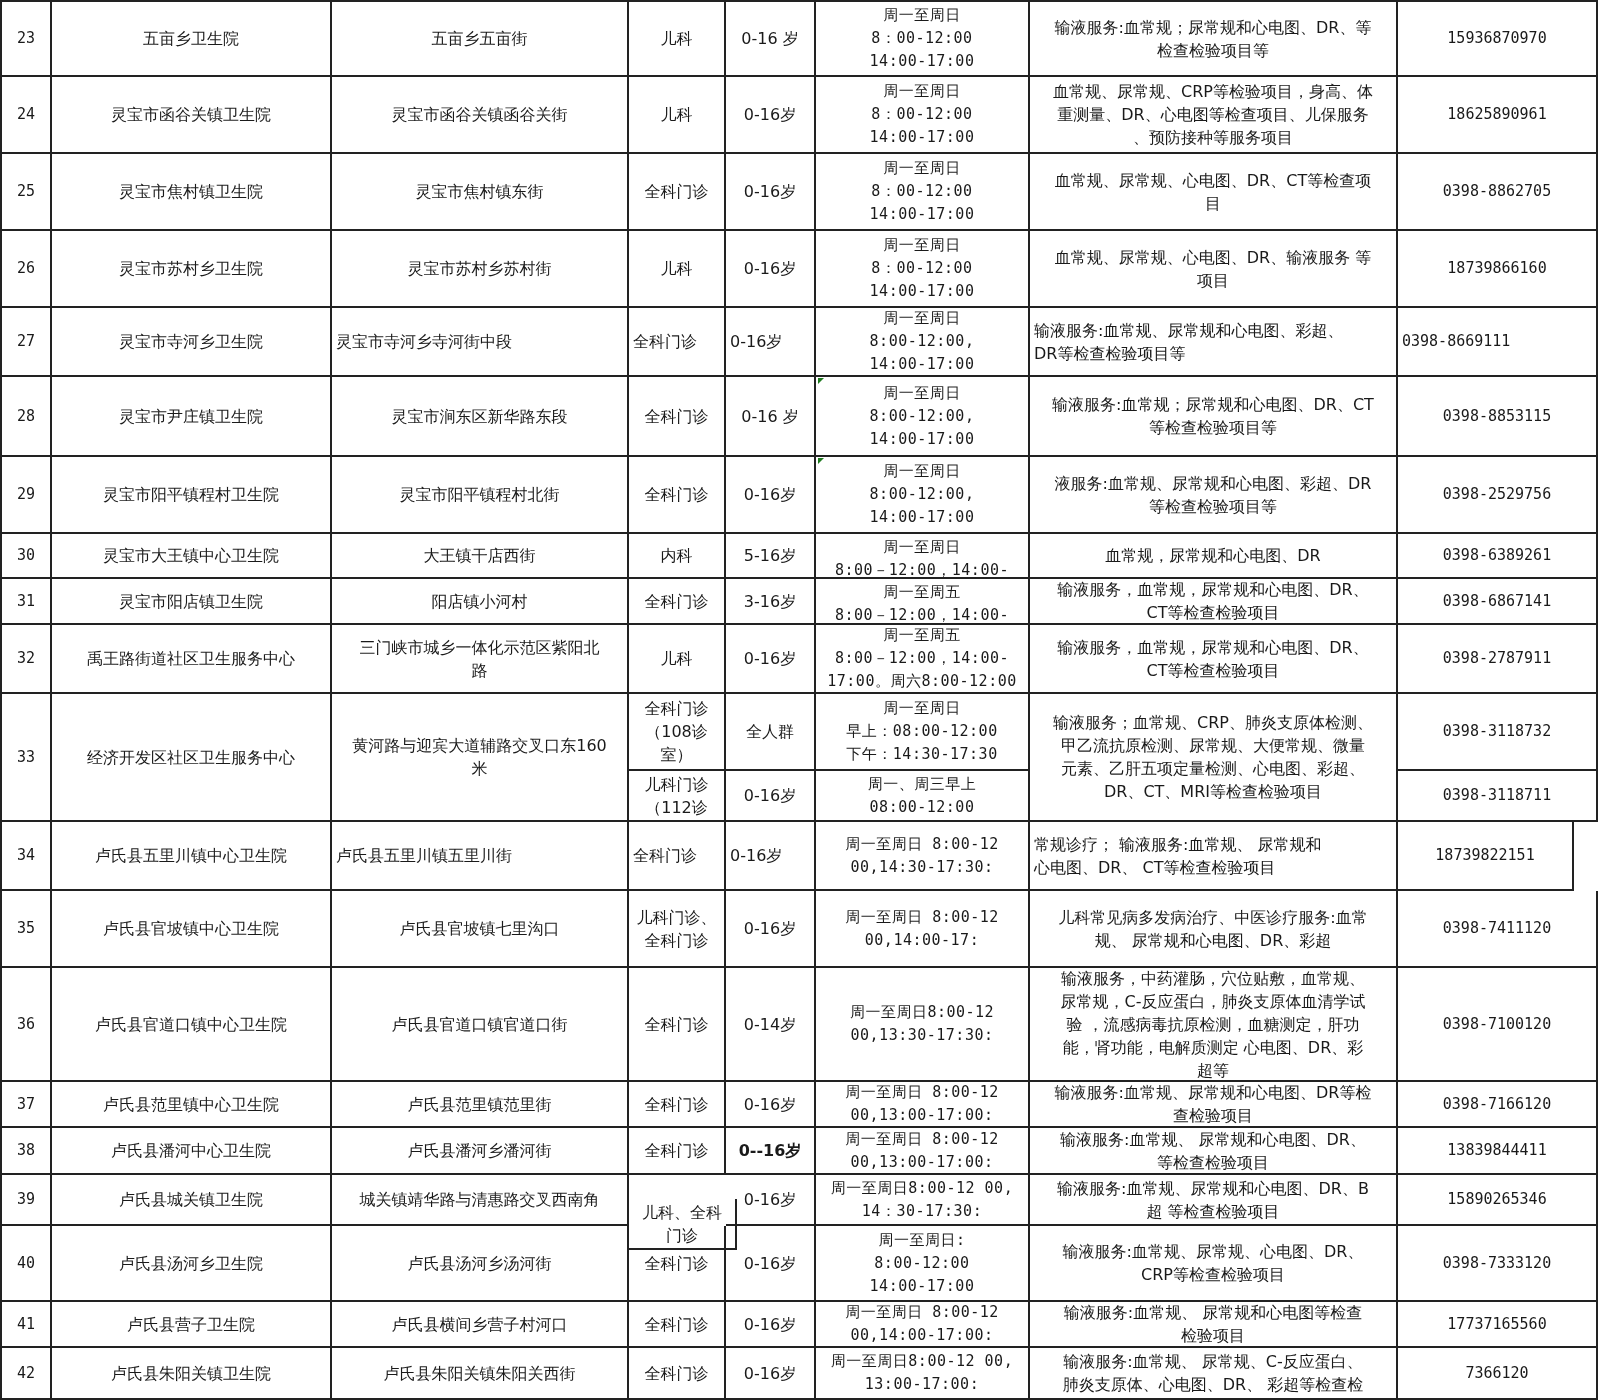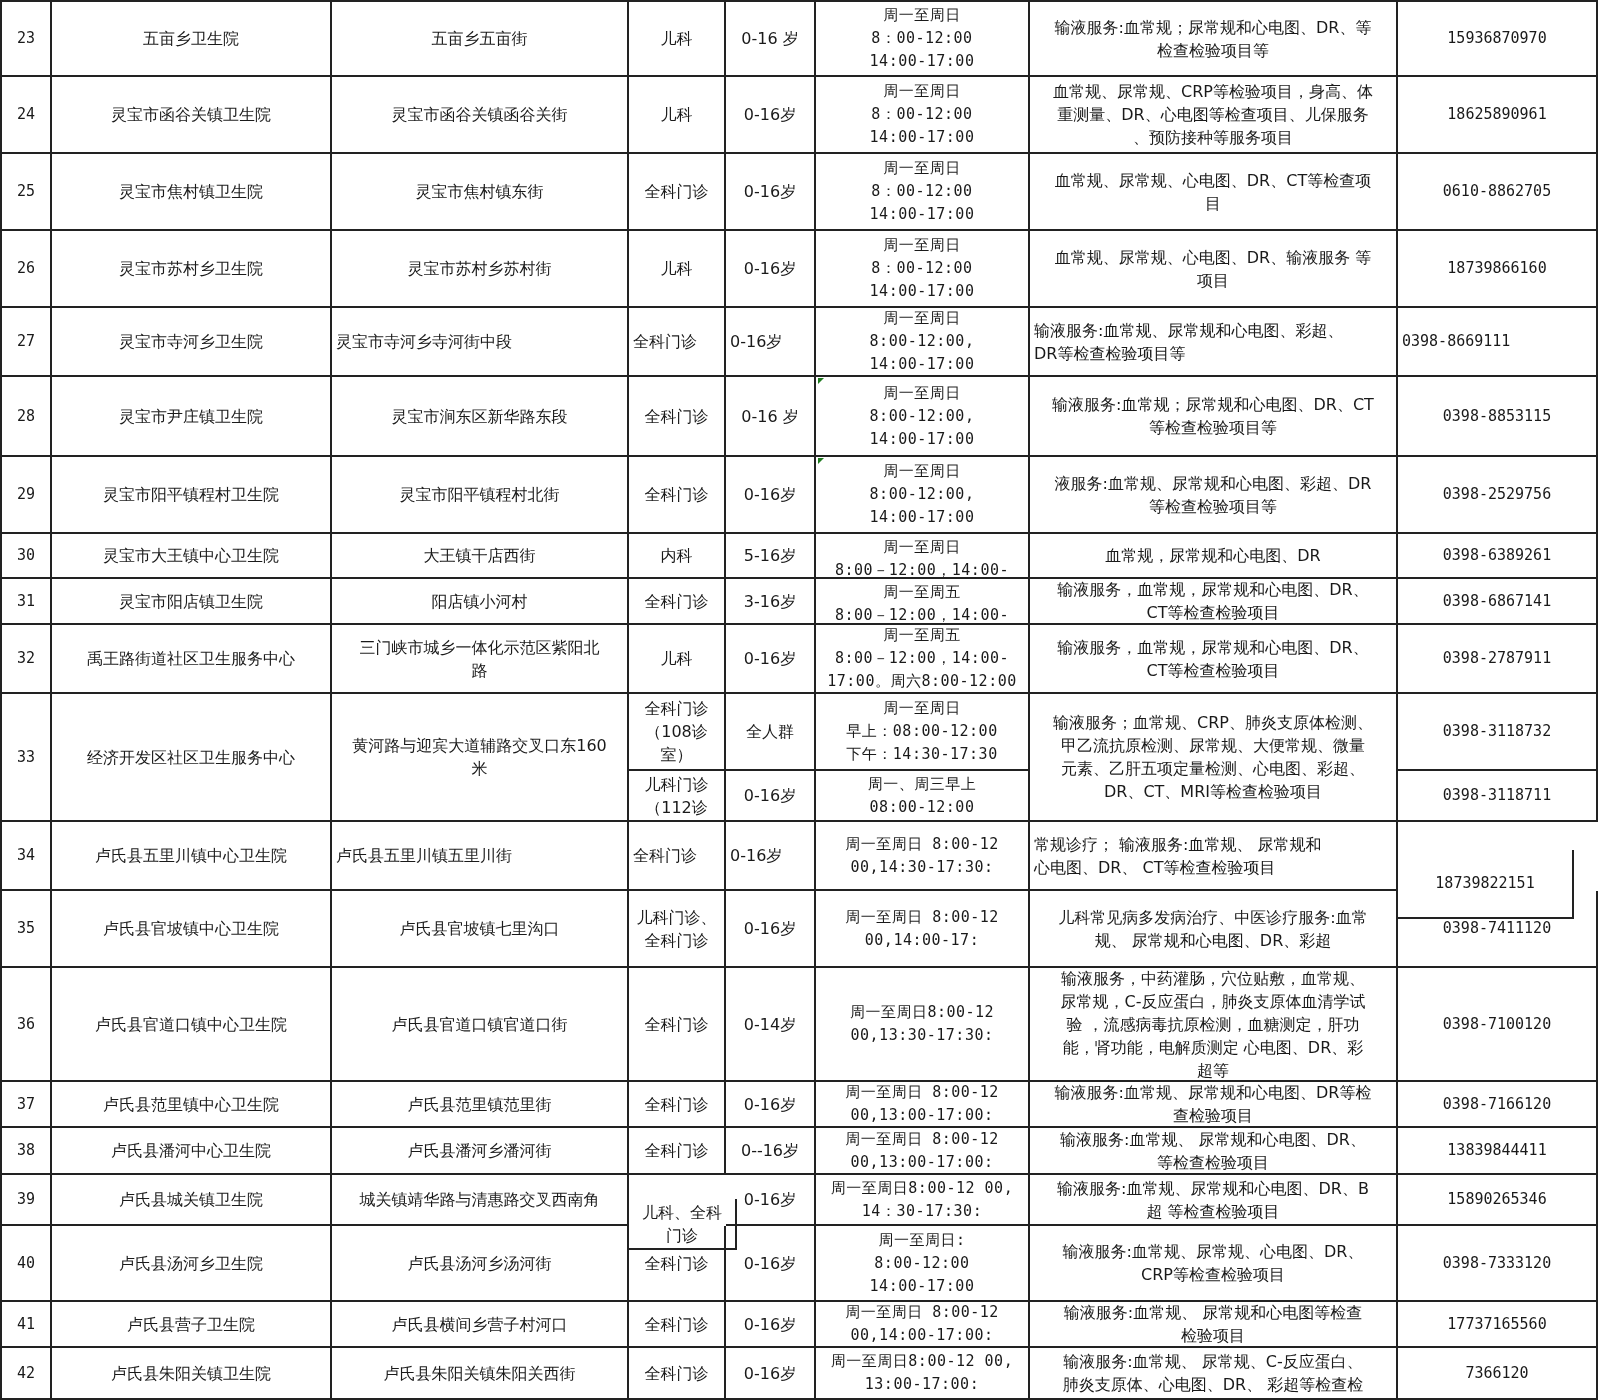--- a/index.html
+++ b/index.html
@@ -48,21 +48,21 @@
     <div class="cell first num" style="left: 0px; top: 154px; width: 52px; height: 77px;">25</div>
     <div class="cell" style="left: 52px; top: 154px; width: 280px; height: 77px;">灵宝市焦村镇卫生院</div>
     <div class="cell" style="left: 332px; top: 154px; width: 297px; height: 77px;">灵宝市焦村镇东街</div>
     <div class="cell" style="left: 629px; top: 154px; width: 97px; height: 77px;">全科门诊</div>
     <div class="cell" style="left: 726px; top: 154px; width: 90px; height: 77px;">0-16岁</div>
     <div class="cell mono" style="left: 816px; top: 154px; width: 214px; height: 77px;">周一至周日
 8：00-12:00
 14:00-17:00</div>
     <div class="cell" style="left: 1030px; top: 154px; width: 368px; height: 77px;">血常规、尿常规、心电图、DR、CT等检查项
 目</div>
-    <div class="cell num" style="left: 1398px; top: 154px; width: 200px; height: 77px;">0610-8862705</div>
+    <div class="cell num" style="left: 1398px; top: 154px; width: 200px; height: 77px;">0398-8862705</div>
     <div class="cell first num" style="left: 0px; top: 231px; width: 52px; height: 77px;">26</div>
     <div class="cell" style="left: 52px; top: 231px; width: 280px; height: 77px;">灵宝市苏村乡卫生院</div>
     <div class="cell" style="left: 332px; top: 231px; width: 297px; height: 77px;">灵宝市苏村乡苏村街</div>
     <div class="cell" style="left: 629px; top: 231px; width: 97px; height: 77px;">儿科</div>
     <div class="cell" style="left: 726px; top: 231px; width: 90px; height: 77px;">0-16岁</div>
     <div class="cell mono" style="left: 816px; top: 231px; width: 214px; height: 77px;">周一至周日
 8：00-12:00
 14:00-17:00</div>
     <div class="cell" style="left: 1030px; top: 231px; width: 368px; height: 77px;">血常规、尿常规、心电图、DR、输液服务 等
 项目</div>
@@ -156,21 +156,21 @@
     <div class="cell num" style="left: 1398px; top: 771px; width: 200px; height: 51px;">0398-3118711</div>
     <div class="cell first num" style="left: 0px; top: 822px; width: 52px; height: 69px;">34</div>
     <div class="cell" style="left: 52px; top: 822px; width: 280px; height: 69px;">卢氏县五里川镇中心卫生院</div>
     <div class="cell left" style="left: 332px; top: 822px; width: 297px; height: 69px;">卢氏县五里川镇五里川街</div>
     <div class="cell left" style="left: 629px; top: 822px; width: 97px; height: 69px;">全科门诊</div>
     <div class="cell left" style="left: 726px; top: 822px; width: 90px; height: 69px;">0-16岁</div>
     <div class="cell mono" style="left: 816px; top: 822px; width: 214px; height: 69px;">周一至周日 8:00-12
 00,14:30-17:30:</div>
     <div class="cell left" style="left: 1030px; top: 822px; width: 368px; height: 69px;">常规诊疗；   输液服务:血常规、 尿常规和
 心电图、DR、 CT等检查检验项目</div>
-    <div class="cell num" style="left: 1398px; top: 822px; width: 176px; height: 69px; margin-top: 28px;">18739822151</div>
+    <div class="cell num" style="left: 1398px; top: 822px; width: 176px; height: 69px;">18739822151</div>
     <div class="cell first num" style="left: 0px; top: 891px; width: 52px; height: 77px;">35</div>
     <div class="cell" style="left: 52px; top: 891px; width: 280px; height: 77px;">卢氏县官坡镇中心卫生院</div>
     <div class="cell" style="left: 332px; top: 891px; width: 297px; height: 77px;">卢氏县官坡镇七里沟口</div>
     <div class="cell" style="left: 629px; top: 891px; width: 97px; height: 77px;">儿科门诊、
 全科门诊</div>
     <div class="cell" style="left: 726px; top: 891px; width: 90px; height: 77px;">0-16岁</div>
     <div class="cell mono" style="left: 816px; top: 891px; width: 214px; height: 77px;">周一至周日 8:00-12
 00,14:00-17:</div>
     <div class="cell" style="left: 1030px; top: 891px; width: 368px; height: 77px;">儿科常见病多发病治疗、中医诊疗服务:血常
 规、 尿常规和心电图、DR、彩超</div>
@@ -195,21 +195,21 @@
     <div class="cell" style="left: 726px; top: 1082px; width: 90px; height: 46px;">0-16岁</div>
     <div class="cell mono" style="left: 816px; top: 1082px; width: 214px; height: 46px;">周一至周日 8:00-12
 00,13:00-17:00:</div>
     <div class="cell" style="left: 1030px; top: 1082px; width: 368px; height: 46px;">输液服务:血常规、尿常规和心电图、DR等检
 查检验项目</div>
     <div class="cell num" style="left: 1398px; top: 1082px; width: 200px; height: 46px;">0398-7166120</div>
     <div class="cell first num" style="left: 0px; top: 1128px; width: 52px; height: 47px;">38</div>
     <div class="cell" style="left: 52px; top: 1128px; width: 280px; height: 47px;">卢氏县潘河中心卫生院</div>
     <div class="cell" style="left: 332px; top: 1128px; width: 297px; height: 47px;">卢氏县潘河乡潘河街</div>
     <div class="cell" style="left: 629px; top: 1128px; width: 97px; height: 47px;">全科门诊</div>
-    <div class="cell" style="left: 726px; top: 1128px; width: 90px; height: 47px;">0--16岁</div>
+    <div class="cell" style="left: 726px; top: 1128px; width: 90px; height: 47px; font-weight: bold;">0--16岁</div>
     <div class="cell mono" style="left: 816px; top: 1128px; width: 214px; height: 47px;">周一至周日 8:00-12
 00,13:00-17:00:</div>
     <div class="cell" style="left: 1030px; top: 1128px; width: 368px; height: 47px;">输液服务:血常规、 尿常规和心电图、DR、
 等检查检验项目</div>
     <div class="cell num" style="left: 1398px; top: 1128px; width: 200px; height: 47px;">13839844411</div>
     <div class="cell first num" style="left: 0px; top: 1175px; width: 52px; height: 51px;">39</div>
     <div class="cell" style="left: 52px; top: 1175px; width: 280px; height: 51px;">卢氏县城关镇卫生院</div>
     <div class="cell" style="left: 332px; top: 1175px; width: 297px; height: 51px;">城关镇靖华路与清惠路交叉西南角</div>
     <div class="cell" style="left: 629px; top: 1199px; width: 108px; height: 51px;">儿科、全科
 门诊</div>

